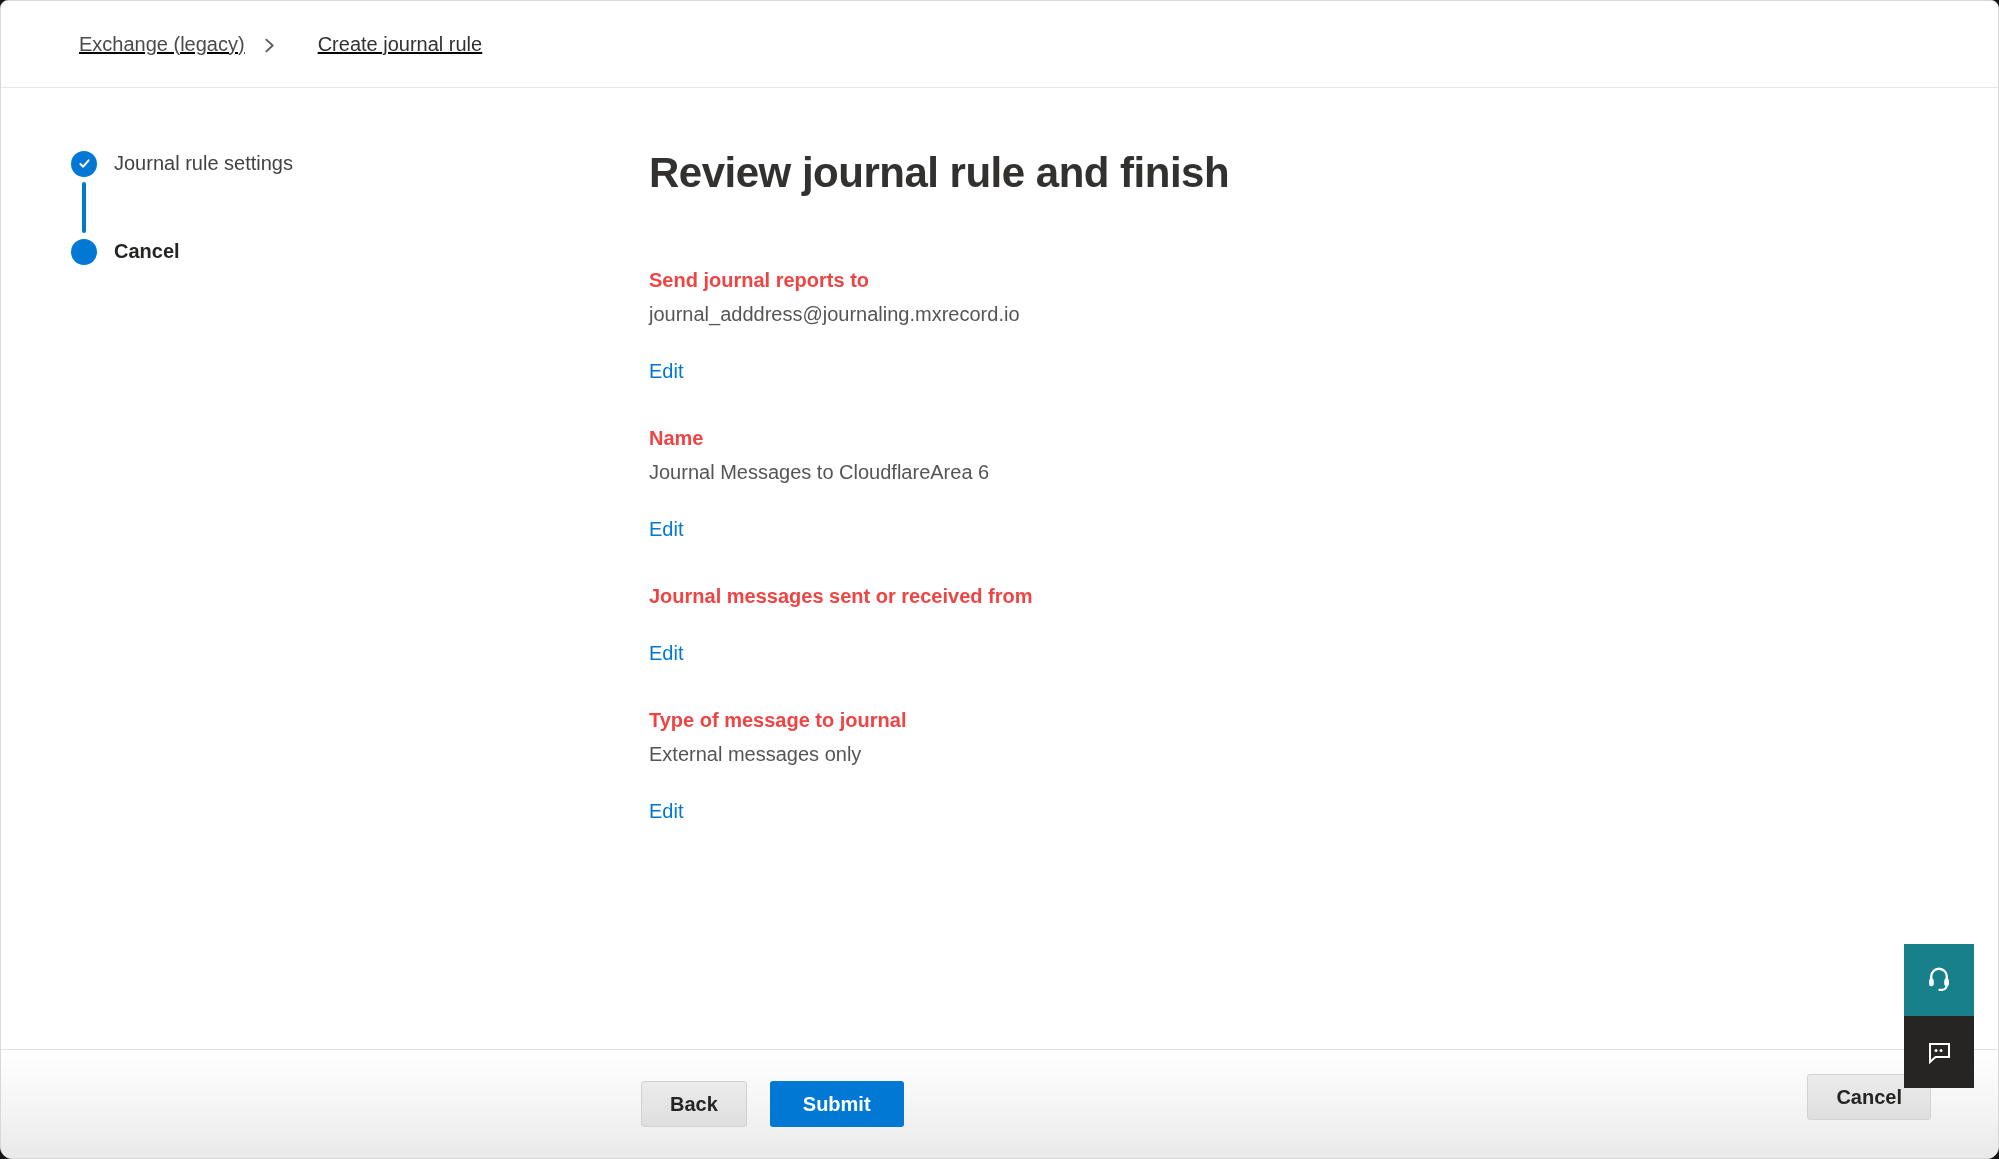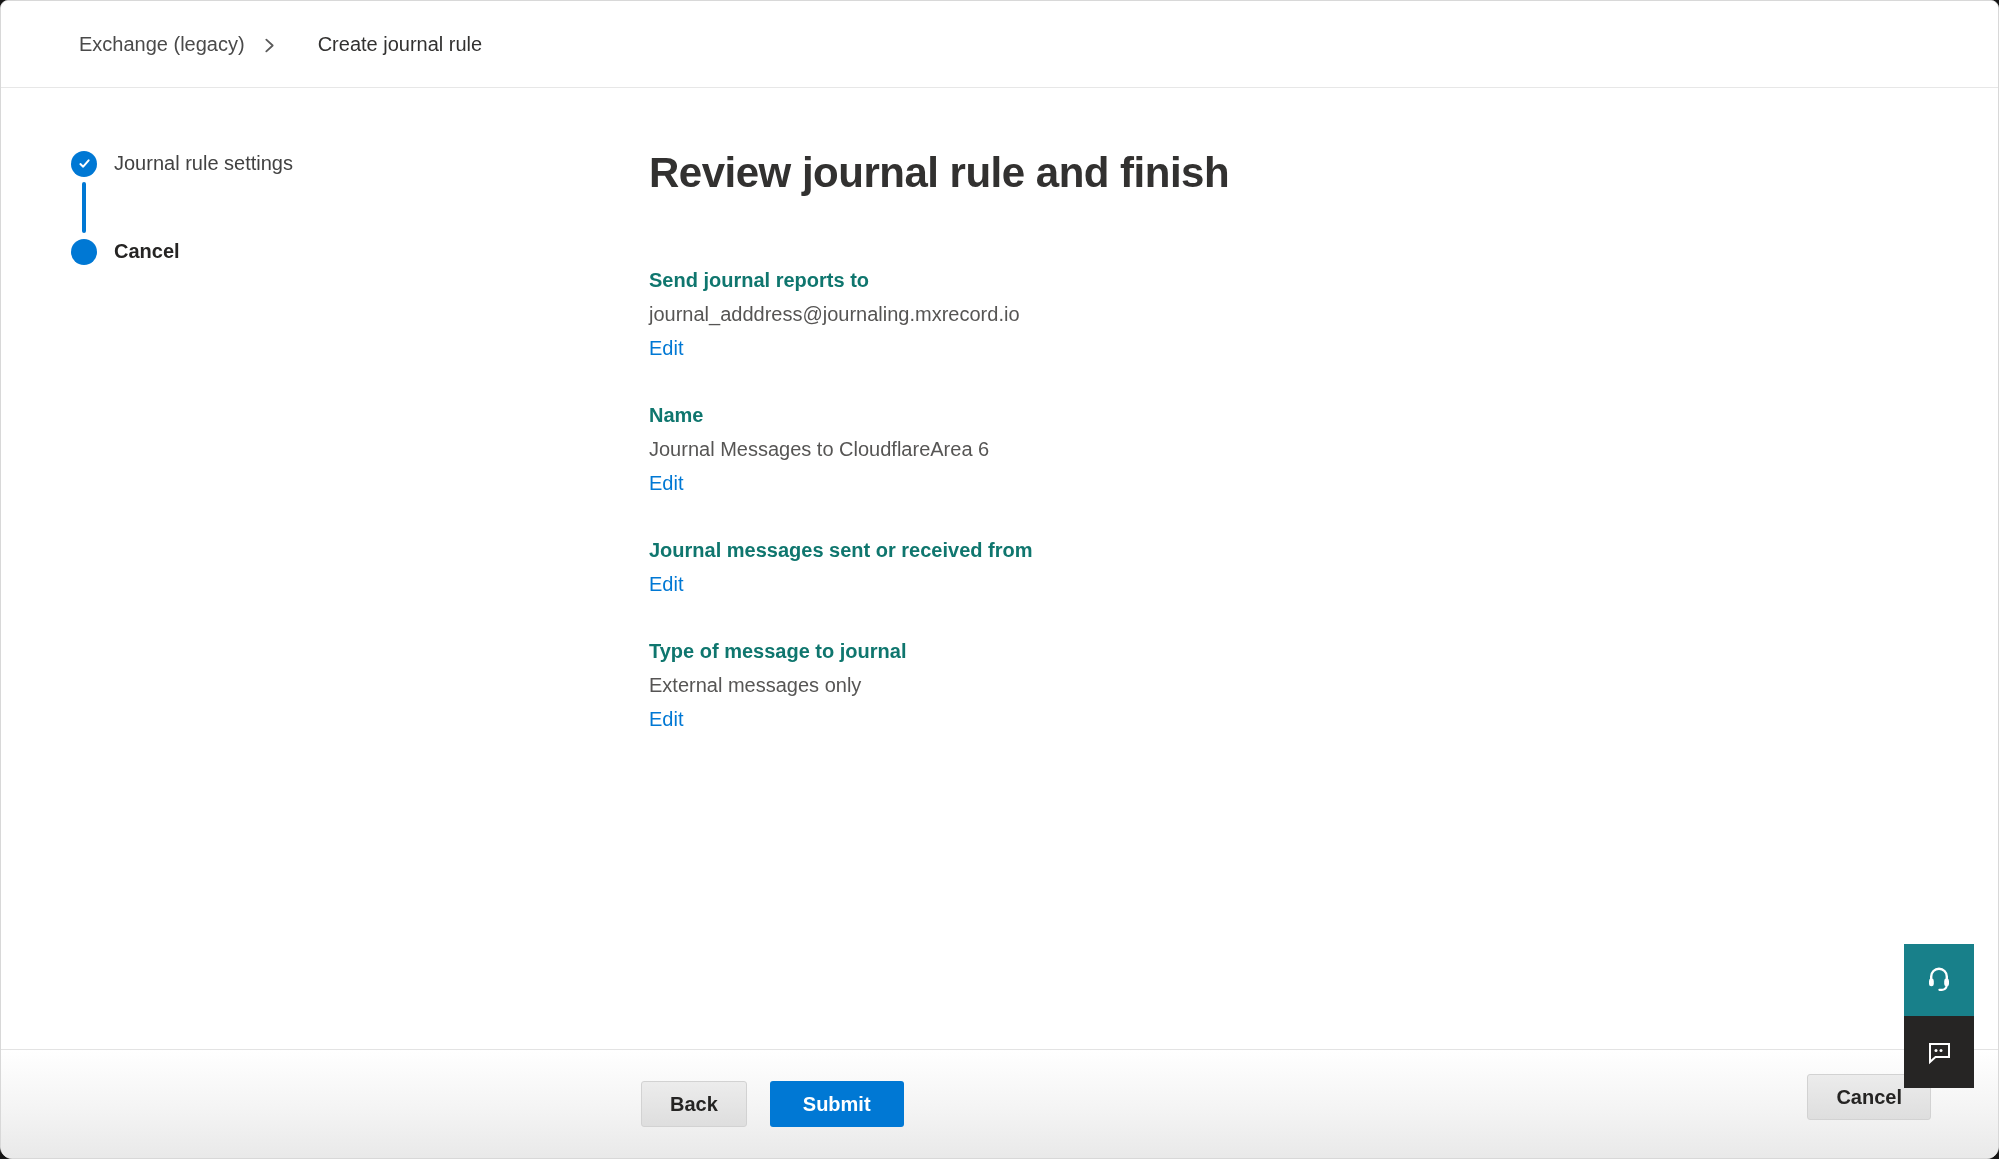--- a/index.html
+++ b/index.html
@@ -23,21 +23,21 @@
   .header {
     position: absolute;
     top: 0; left: 0; right: 0;
     height: 87px;
     background: #ffffff;
     border-bottom: 1px solid #e7e7e7;
     display: flex;
     align-items: center;
     padding-left: 78px;
   }
-  .breadcrumb { display: flex; align-items: center; gap: 18px; font-size: 20px; }
+  .breadcrumb { display: flex; align-items: center; gap: 18px; font-size: 20px; text-decoration: underline; }
   .crumb-link { color: #4a4a4a; cursor: pointer; }
   .crumb-current { color: #323130; margin-left: 24px; }
   .crumb-chevron { display: flex; align-items: center; margin-top: 2px; }
 
   
   .sidebar {
     position: absolute;
     top: 88px; left: 0; bottom: 95px;
     width: 595px;
     background: #ffffff;
@@ -82,29 +82,30 @@
     padding-top: 60px;
   }
   .page-title {
     font-size: 42px;
     font-weight: 700;
     color: #323130;
     letter-spacing: -0.5px;
     margin-bottom: 66px;
   }
   .section { margin-bottom: 33px; }
-  .section-label { font-size: 20px; font-weight: 700; color: #0f766e; line-height: 34px; margin-top: 8px; }
+  .section-label { font-size: 20px; font-weight: 700; color: #ef4444; line-height: 34px; margin-top: 8px; }
   .section-value { font-size: 20px; color: #565554; line-height: 34px; }
   .section-value:empty { display: none; }
   .edit-link {
     font-size: 20px;
     color: #0078d4;
     line-height: 34px;
     cursor: pointer;
     display: inline-block;
+    margin-top: 23px;
   }
 
   
   .footer {
     position: absolute;
     left: 0; right: 0; bottom: 0;
     height: 109px;
     border-top: 1px solid #e3e3e3;
     background: linear-gradient(#ffffff, #f4f4f4 55%, #e9e9e9);
     display: flex;

